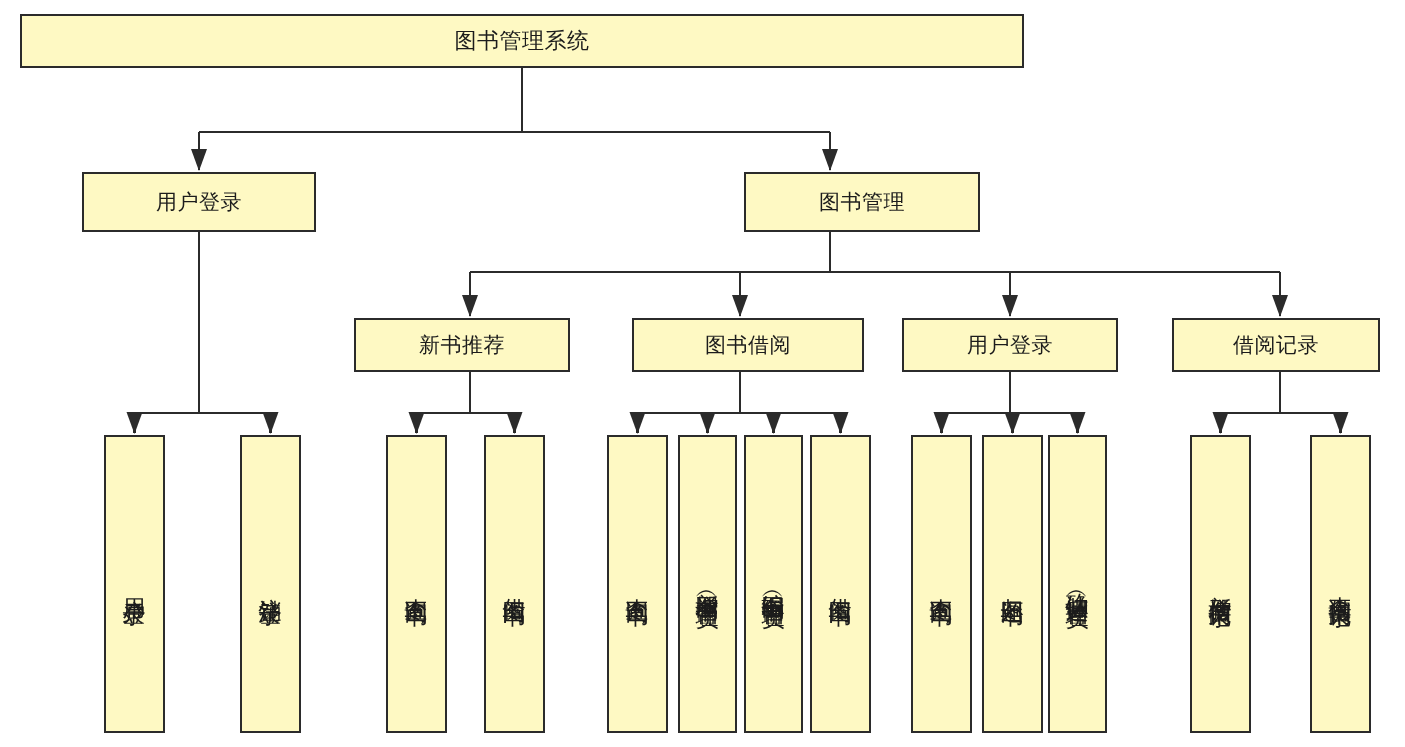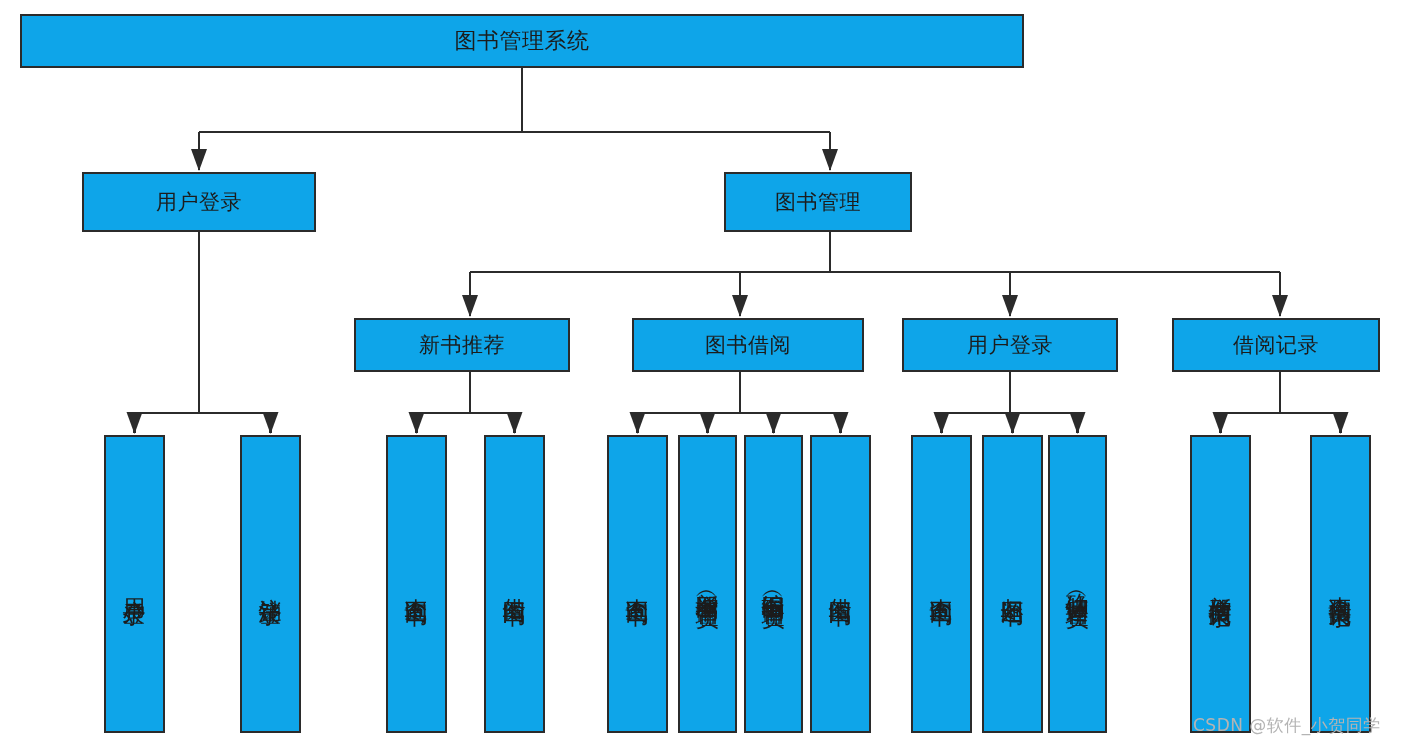--- a/index.html
+++ b/index.html
@@ -23,21 +23,21 @@
     left: 0;
     top: 0;
     width: 1405px;
     height: 747px;
     pointer-events: none;
   }
   .node {
     position: absolute;
     box-sizing: border-box;
     border: 2.2px solid #2b2b2b;
-    background: #0ea5e9;
+    background: #fef9c3;
     display: flex;
     align-items: center;
     justify-content: center;
     z-index: 2;
   }
   .node .lbl {
     display: block;
     text-align: center;
     line-height: 1.15;
     color: #1c1c1c;
@@ -131,21 +131,21 @@
       <line x1="1340.5" y1="413" x2="1340.5" y2="433" stroke="#2b2b2b" stroke-width="2.6" shape-rendering="crispEdges"></line>
       <path d="M 1332.5 412 L 1348.5 412 L 1340.5 434 Z" fill="#2b2b2b"></path>
     </svg>
   <div id="nodes-layer">
       <div class="node h root" id="node-root" style="left: 20px; top: 14px; width: 1004px; height: 54px; border-color: rgb(43, 43, 43);">
         <span class="lbl">图书管理系统</span>
       </div>
       <div class="node h" id="node-login" style="left: 82px; top: 172px; width: 234px; height: 60px; border-color: rgb(43, 43, 43);">
         <span class="lbl">用户登录</span>
       </div>
-      <div class="node h" id="node-bookmgmt" style="left: 724px; top: 172px; width: 188px; height: 60px; border-color: rgb(43, 43, 43);">
+      <div class="node h" id="node-bookmgmt" style="left: 744px; top: 172px; width: 236px; height: 60px; border-color: rgb(43, 43, 43);">
         <span class="lbl">图书管理</span>
       </div>
       <div class="node h" id="node-newbooks" style="left: 354px; top: 318px; width: 216px; height: 54px; border-color: rgb(43, 43, 43);">
         <span class="lbl">新书推荐</span>
       </div>
       <div class="node h" id="node-borrow" style="left: 632px; top: 318px; width: 232px; height: 54px; border-color: rgb(43, 43, 43);">
         <span class="lbl">图书借阅</span>
       </div>
       <div class="node h" id="node-current" style="left: 902px; top: 318px; width: 216px; height: 54px; border-color: rgb(43, 43, 43);">
         <span class="lbl">用户登录</span>
@@ -186,14 +186,13 @@
       <div class="node v" id="node-leaf-cur-3" style="left: 1048px; top: 435px; width: 59px; height: 298px; border-color: rgb(43, 43, 43);">
         <span class="lbl">确认归还（管理员）</span>
       </div>
       <div class="node v" id="node-leaf-rec-1" style="left: 1190px; top: 435px; width: 61px; height: 298px; border-color: rgb(43, 43, 43);">
         <span class="lbl">新增借阅记录</span>
       </div>
       <div class="node v" id="node-leaf-rec-2" style="left: 1310px; top: 435px; width: 61px; height: 298px; border-color: rgb(43, 43, 43);">
         <span class="lbl">查询借阅记录</span>
       </div>
     </div>
-  <div class="watermark" style="left: 1193px; top: 714px; color: rgb(180, 180, 180);">CSDN @软件_小贺同学</div>
 </div>
 
 </body></html>

